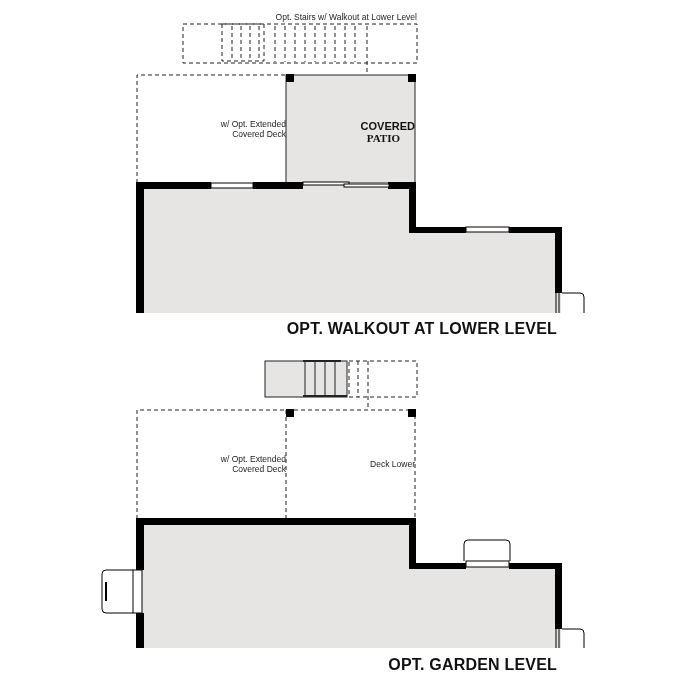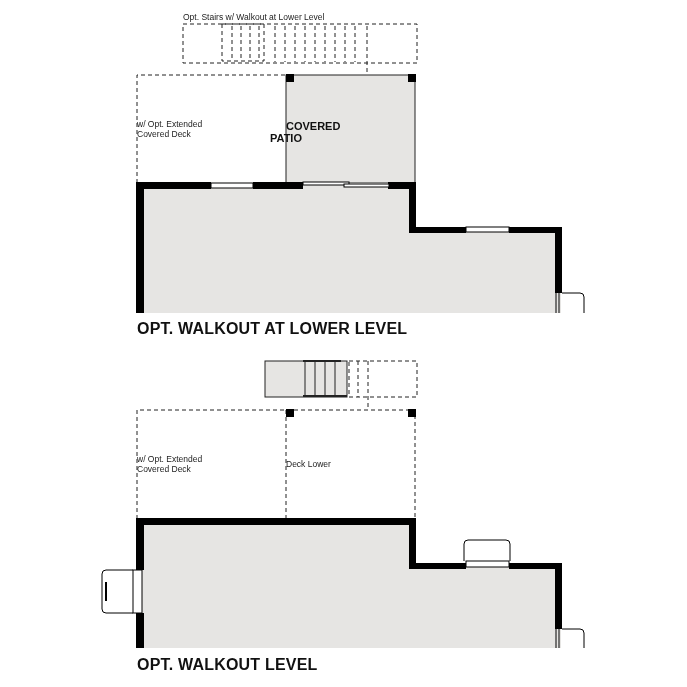--- a/index.html
+++ b/index.html
@@ -1,18 +1,18 @@
 <!DOCTYPE html>
 <html><head>
 <meta charset="utf-8">
 <style>
   html, body { margin:0; padding:0; background:#ffffff; }
   body { width:687px; height:687px; position:relative; overflow:hidden; font-family:"Liberation Sans", sans-serif; }
   svg { position:absolute; left:0; top:0; }
-  .lbl { position:absolute; color:#222; text-align:left; white-space:nowrap; }
+  .lbl { position:absolute; color:#222; text-align:right; white-space:nowrap; }
   .small { font-size:8.5px; line-height:10px; }
   .title { font-size:16px; font-weight:bold; color:#111; letter-spacing:0.2px; }
   .room { font-size:11px; font-weight:bold; line-height:13px; color:#111; }
 </style>
 </head>
 <body>
 
 <svg width="687" height="687" viewBox="0 0 687 687">
 
   <g fill="none" stroke="#222" stroke-width="1" stroke-dasharray="4,3">
@@ -110,19 +110,19 @@
     <line x1="556" y1="629" x2="556" y2="648"></line>
     <line x1="559" y1="629" x2="559" y2="648"></line>
     <path d="M562,629 L580,629 Q584,629 584,633 L584,648"></path>
   </g>
 </svg>
 
 <div class="lbl small" style="left:183px;top:12px;width:234px;">Opt. Stairs w/ Walkout at Lower Level</div>
 <div class="lbl small" style="left:137px;top:119px;width:149px;">w/ Opt. Extended</div>
 <div class="lbl small" style="left:137px;top:129px;width:149px;">Covered Deck</div>
 <div class="lbl room" style="left:286px;top:120px;width:129px;">COVERED</div>
-<div class="lbl room" style="left:270px;top:132px;width:102px;">PATIO</div>
+<div class="lbl room" style="left:298px;top:132px;width:102px;font-family:Liberation Serif, serif;">PATIO</div>
 <div class="lbl title" style="left:137px;top:320px;width:420px;">OPT. WALKOUT AT LOWER LEVEL</div>
 
 <div class="lbl small" style="left:137px;top:454px;width:149px;">w/ Opt. Extended</div>
 <div class="lbl small" style="left:137px;top:464px;width:149px;">Covered Deck</div>
 <div class="lbl small" style="left:286px;top:459px;width:129px;">Deck Lower</div>
-<div class="lbl title" style="left:137px;top:656px;width:420px;">OPT. WALKOUT LEVEL</div>
+<div class="lbl title" style="left:137px;top:656px;width:420px;">OPT. GARDEN LEVEL</div>
 
 </body></html>

